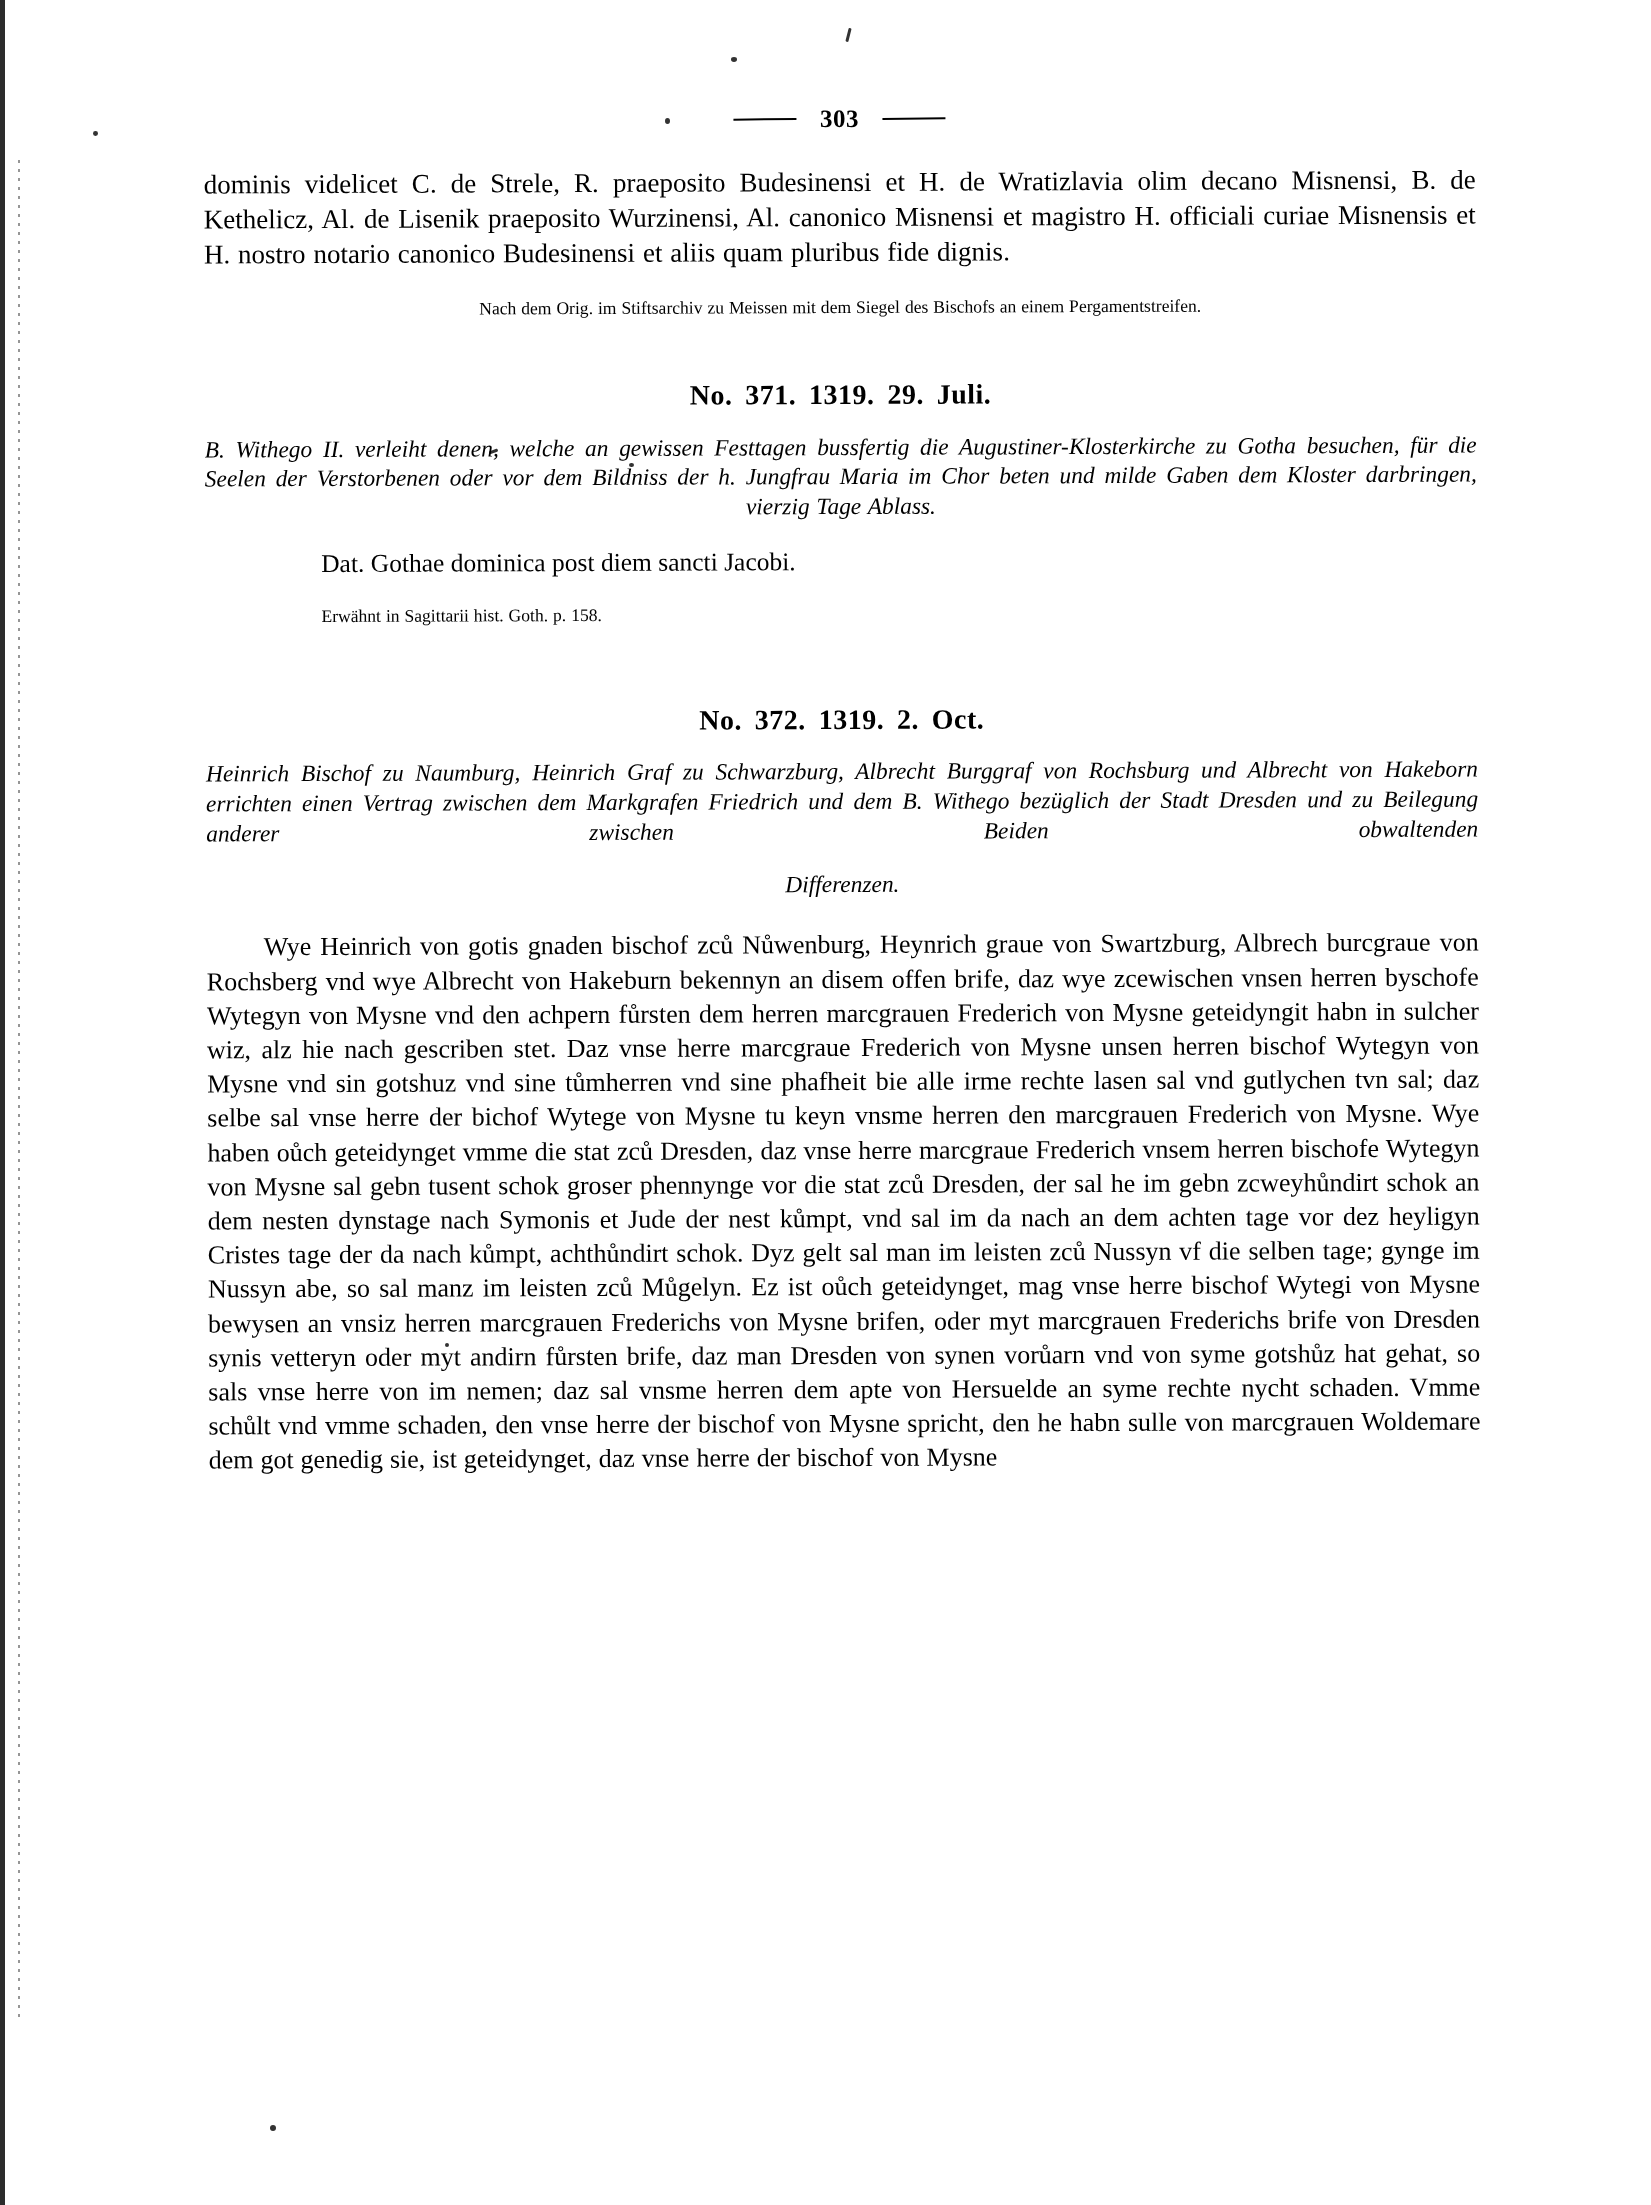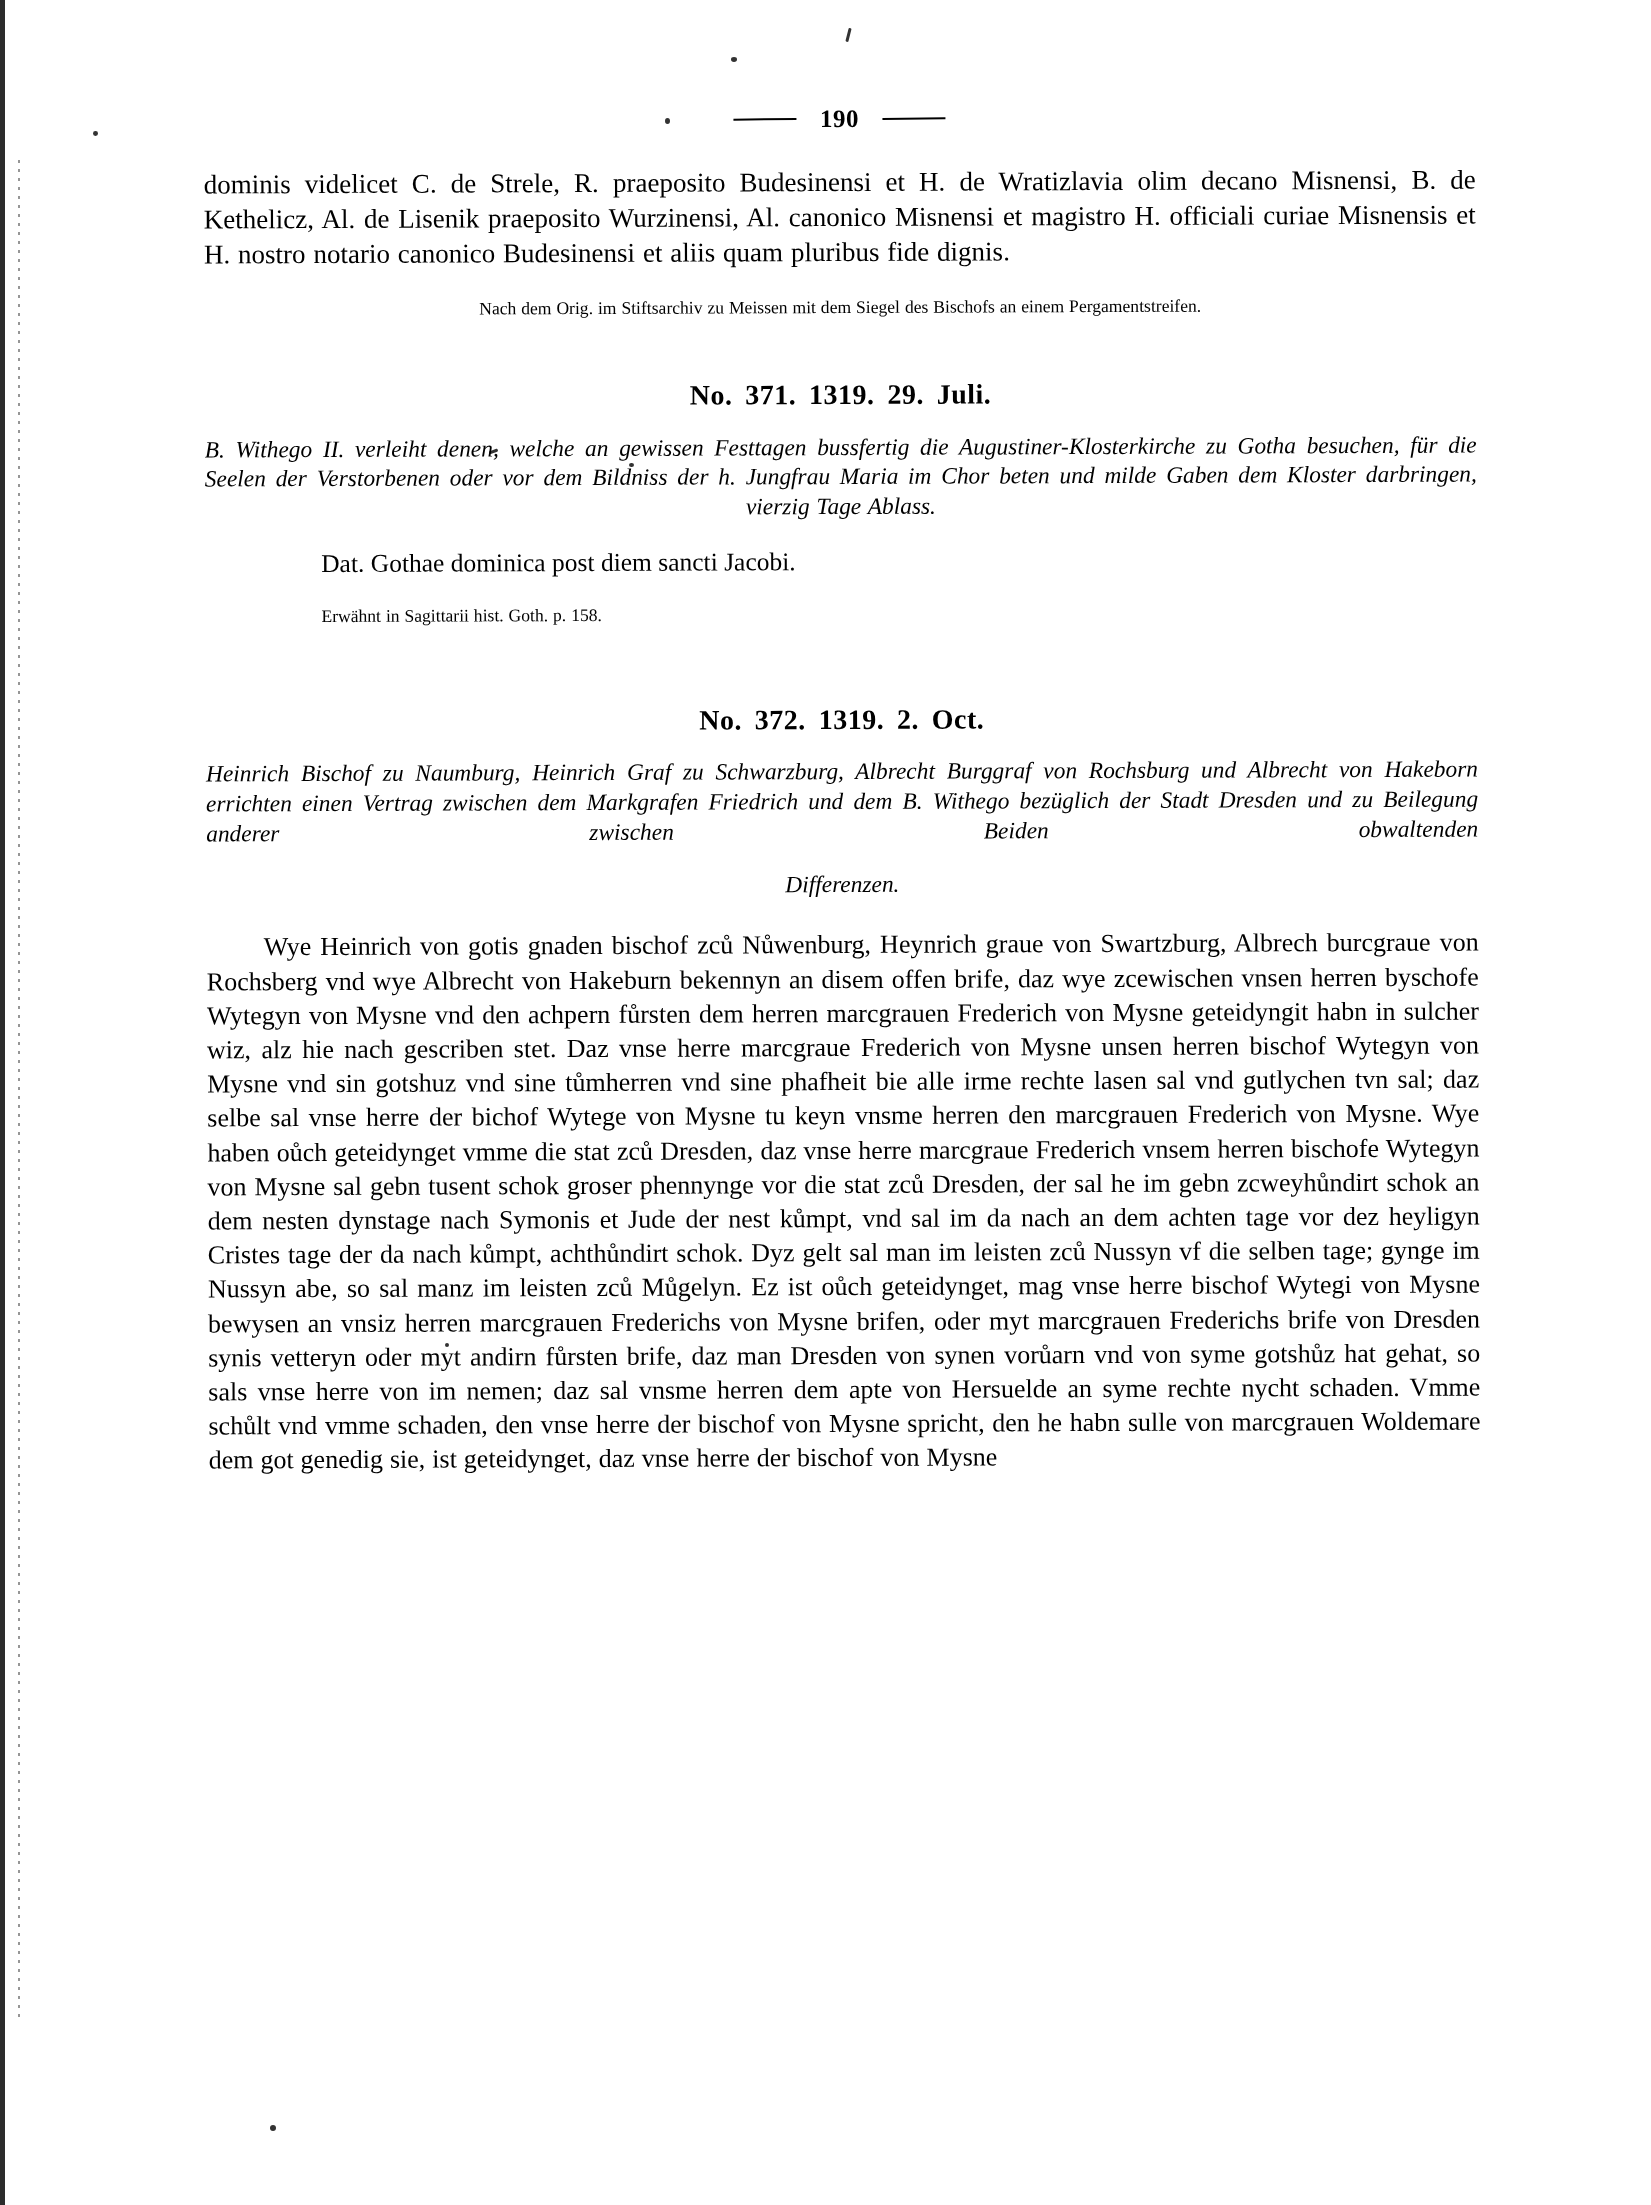--- a/index.html
+++ b/index.html
@@ -158,21 +158,21 @@
   <div class="speck" style="left:665px;top:118px;width:5.3px;height:6.4px;"></div>
   <div class="speck" style="left:489px;top:450px;width:8.5px;height:2.7px;border-radius:1.1px;transform:rotate(-20deg);"></div>
   <div class="speck" style="left:629px;top:463px;width:4.8px;height:4.3px;"></div>
   <div class="speck" style="left:270px;top:2125px;width:5.9px;height:5.9px;"></div>
   <div class="speck" style="left:445px;top:1343px;width:4.3px;height:4.3px;"></div>
 
   <div class="content skew">
 
     <div class="folio">
       <span class="rule"></span>
-      <span>190</span>
+      <span>303</span>
       <span class="rule"></span>
     </div>
 
     <p class="para-latin">dominis videlicet C. de Strele, R. praeposito Budesinensi et H. de Wratizlavia olim decano Misnensi, B. de Kethelicz, Al. de Lisenik praeposito Wurzinensi, Al. canonico Misnensi et magistro H. officiali curiae Misnensis et H. nostro notario canonico Budesinensi et aliis quam pluribus fide dignis.</p>
 
     <p class="note">Nach dem Orig. im Stiftsarchiv zu Meissen mit dem Siegel des Bischofs an einem Pergamentstreifen.</p>
 
     <h2 class="charter-heading">No. 371.   1319.   29. Juli.</h2>
 
     <p class="regest">B. Withego II. verleiht denen, welche an gewissen Festtagen bussfertig die Augustiner-Klosterkirche zu Gotha besuchen, für die Seelen der Verstorbenen oder vor dem Bildniss der h. Jungfrau Maria im Chor beten und milde Gaben dem Kloster darbringen, vierzig Tage Ablass.</p>

